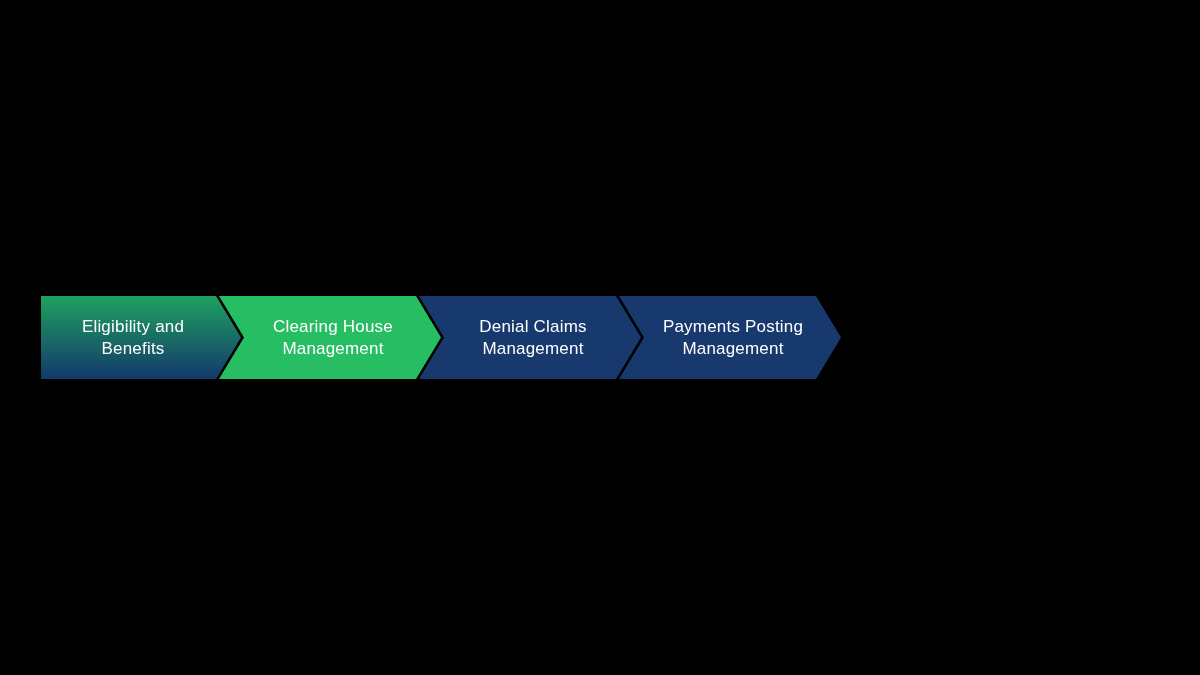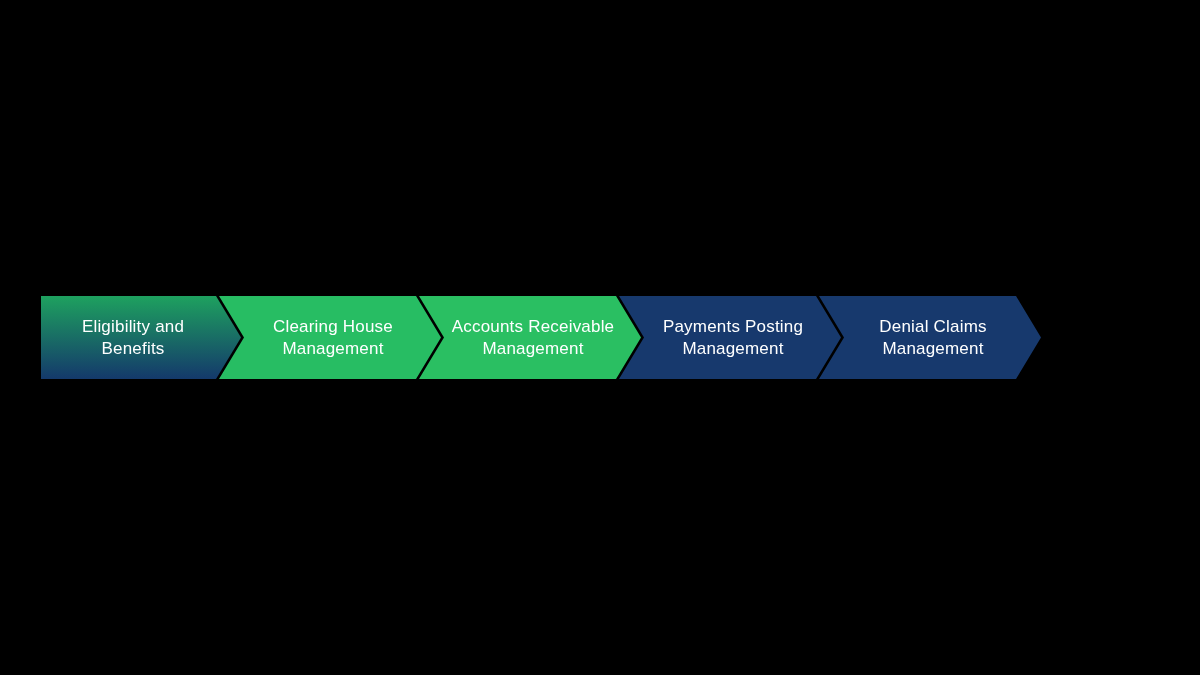--- a/index.html
+++ b/index.html
@@ -63,23 +63,20 @@
 <body>
 
 <div class="canvas">
   <div class="flow" id="flow">
       <div class="chevron first" style="background: linear-gradient(rgb(30, 161, 95), rgb(20, 57, 107));">
     <span class="label">Eligibility and Benefits</span>
   </div>
       <div class="chevron rest" style="background: rgb(39, 189, 99);">
     <span class="label">Clearing House Management</span>
   </div>
-      <div class="chevron rest" style="background: rgb(42, 191, 98);">
-    <span class="label">Accounts Receivable Management</span>
+      <div class="chevron rest" style="background: rgb(23, 57, 109);">
+    <span class="label">Denial Claims Management</span>
   </div>
       <div class="chevron rest" style="background: rgb(23, 57, 109);">
     <span class="label">Payments Posting Management</span>
-  </div>
-      <div class="chevron rest" style="background: rgb(23, 57, 109);">
-    <span class="label">Denial Claims Management</span>
   </div>
     </div>
 </div>
 
 </body></html>

